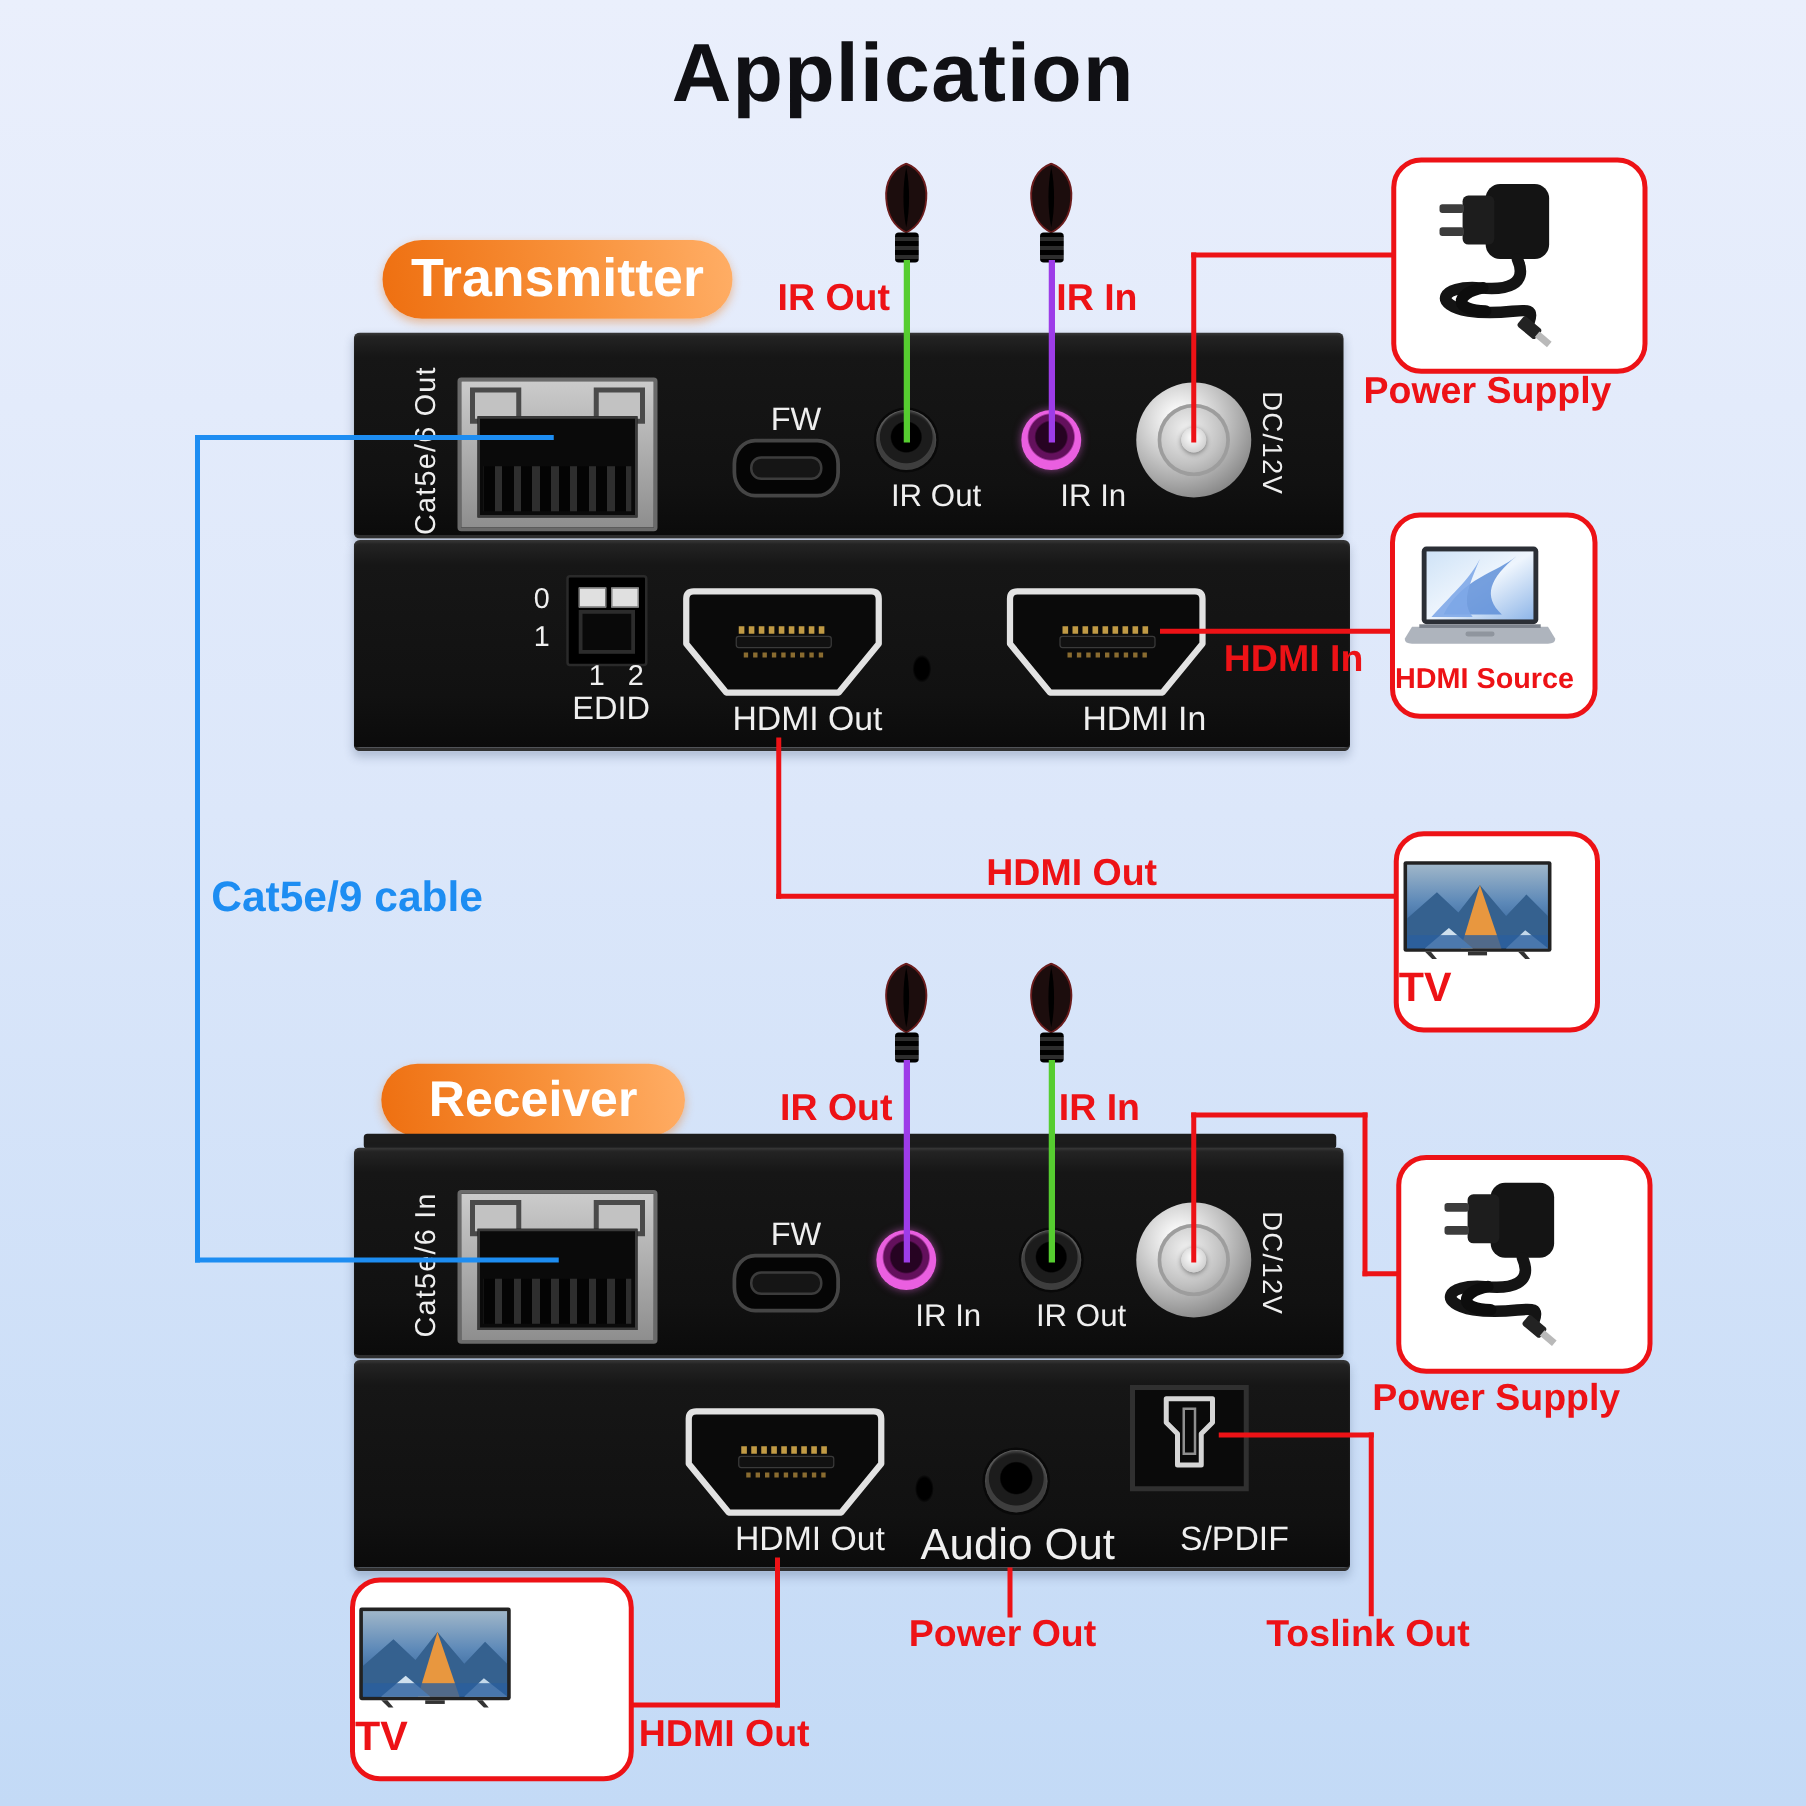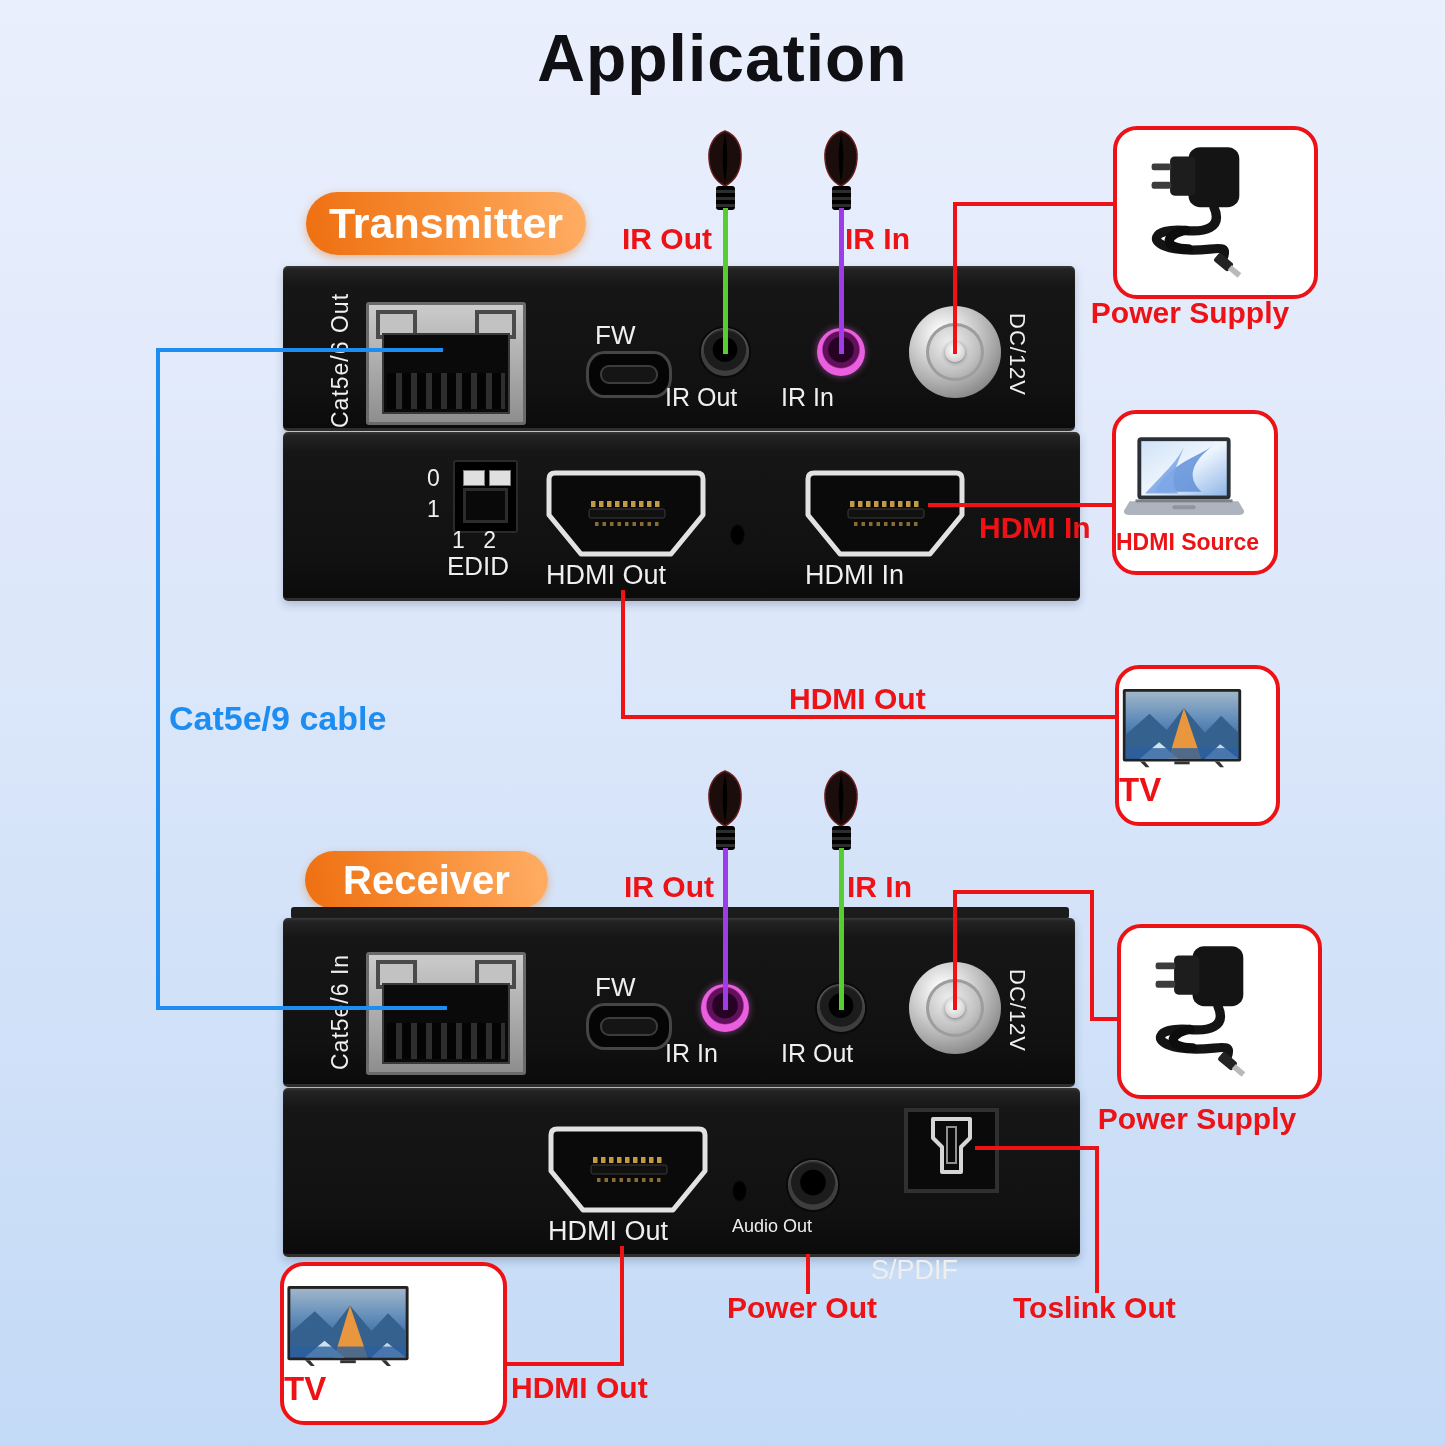--- a/index.html
+++ b/index.html
@@ -12,21 +12,21 @@
   .ln.blue{background:var(--blue,#1d8df2);}
   .ln.green{background:var(--green,#56cd30);}
   .ln.purple{background:var(--purple,#9d3ce8);}
   .title{left:0;top:20px;width:100%;text-align:center;font-size:66px;font-weight:bold;color:#101014;letter-spacing:1px;}
   .badge{background:linear-gradient(80deg,var(--orange-badge-start,#ee6f10) 0%, #f8913a 55%, var(--orange-badge-end,#ffae66) 100%);
          color:#fff;font-weight:bold;display:flex;align-items:center;justify-content:center;
          border-radius:34px;box-shadow:0 3px 8px rgba(233,121,30,.45);}
   .panel{background:linear-gradient(180deg,#262626 0%,#161616 12%,#111 75%,#0b0b0b 100%);
          border-radius:5px;border-bottom:3px solid #2f2f2f;
          box-shadow:inset 0 2px 2px rgba(255,255,255,.08), 0 4px 8px rgba(40,60,95,.25);}
-  .plabel{position:absolute;color:#efefef;font-size:25px;text-align:left;white-space:nowrap;}
+  .plabel{position:absolute;color:#efefef;font-size:25px;text-align:right;white-space:nowrap;}
   .vlabel{position:absolute;color:#efefef;font-size:23px;letter-spacing:1px;width:28px;line-height:28px;
           writing-mode:vertical-rl;transform:rotate(180deg);text-align:center;}
   .vlabel.down{transform:none;}
   .rlabel{position:absolute;color:var(--red,#ed1216);font-weight:bold;font-size:30px;white-space:nowrap;}
   .blabel{position:absolute;color:var(--blue,#1d8df2);font-weight:bold;font-size:34px;white-space:nowrap;}
   .cbox{position:absolute;background:#fff;border:4px solid var(--red,#ed1216);border-radius:24px;
         display:flex;flex-direction:column;align-items:flex-start;justify-content:center;}
   .rj45{position:absolute;background:linear-gradient(#cbcbcb,#8e8e8e);border:3px solid #6a6a6a;border-radius:3px;}
   .rj45 .tab{position:absolute;top:5px;width:33px;height:21px;background:#c2c2c2;border:4px solid #4a4a4a;}
   .rj45 .tab.t1{left:7px;} .rj45 .tab.t2{right:7px;}
@@ -142,29 +142,29 @@
     <svg width="166" height="93" viewBox="0 0 166 93">
       <path d="M12 6 H154 Q160 6 160 12 V48 L128 87 H38 L6 48 V12 Q6 6 12 6 Z" fill="#0a0a0a" stroke="#e2e2e2" stroke-width="5" stroke-linejoin="round"></path>
       <line x1="48" y1="37" x2="120" y2="37" stroke="#c09a45" stroke-width="6" stroke-dasharray="4.5 3.5"></line>
       <rect x="46" y="42" width="76" height="9" rx="2" fill="#111" stroke="#3a3a3a"></rect>
       <line x1="52" y1="57" x2="116" y2="57" stroke="#8a6c30" stroke-width="4" stroke-dasharray="3.5 4"></line>
     </svg>
   </div>
   <div class="plabel" style="left:548px;top:1216px;width:160px;font-size:27px;">HDMI Out</div>
   <div class="hole" style="left:732px;top:1180px;width:15px;height:22px;"></div>
   <div class="jack" style="left:788px;top:1160px;width:50px;height:50px;"></div>
-  <div class="plabel" style="left:732px;top:1216px;width:160px;font-size:18px;">Audio Out</div>
+  <div class="plabel" style="left:732px;top:1216px;width:160px;font-size:35px;">Audio Out</div>
   <div class="abs" style="left:903px;top:1107px;">
     <svg width="97" height="87" viewBox="0 0 97 87">
       <rect x="3" y="3" width="91" height="81" fill="#0a0a0a" stroke="#303030" stroke-width="4"></rect>
       <path d="M30 12 H67 V31 L58 40 V65 H39 V40 L30 31 Z" fill="none" stroke="#d6d6d6" stroke-width="4" stroke-linejoin="round"></path>
       <rect x="44" y="20" width="9" height="36" fill="none" stroke="#8f8f8f" stroke-width="2"></rect>
     </svg>
   </div>
-  <div class="plabel" style="left:871px;top:1255px;width:160px;font-size:27px;">S/PDIF</div>
+  <div class="plabel" style="left:871px;top:1216px;width:160px;font-size:27px;">S/PDIF</div>
 
   <div class="abs" style="left:706px;top:130px;">
     <svg width="38" height="58" viewBox="0 0 38 58">
         <path d="M19 1 C30 5 36 16 35 29 C34 44 27 52 19 56 C11 52 4 44 3 29 C2 16 8 5 19 1 Z" fill="#1c0d0d" stroke="#6b1d1d" stroke-width="1.5"></path>
         <path d="M19 4 C16 18 16 38 19 52 C22 38 22 18 19 4 Z" fill="#000"></path>
       </svg>
   </div>
   <div class="stem" style="left:716px;top:186px;width:19px;height:24px;"></div>
   <div class="abs" style="left:822px;top:130px;">
     <svg width="38" height="58" viewBox="0 0 38 58">

